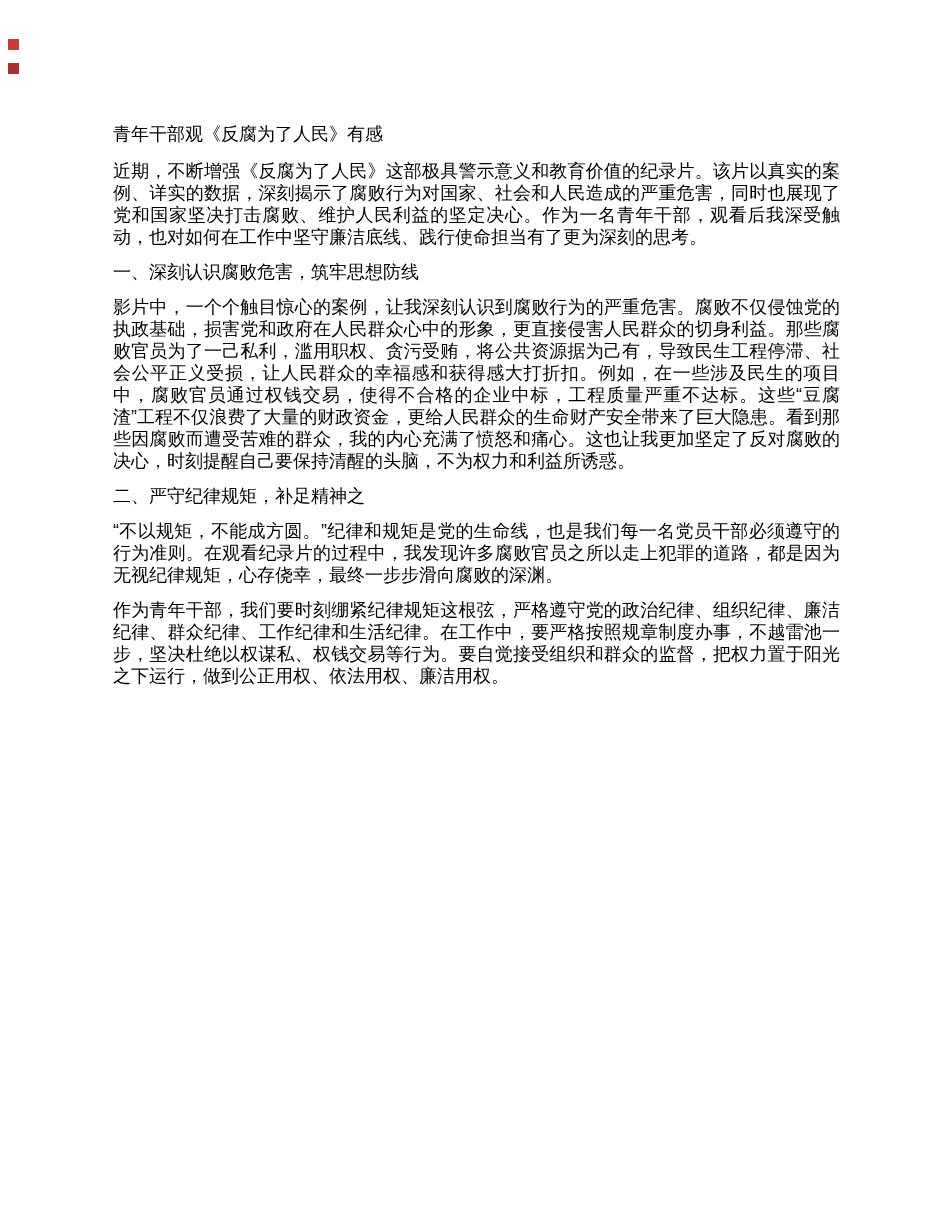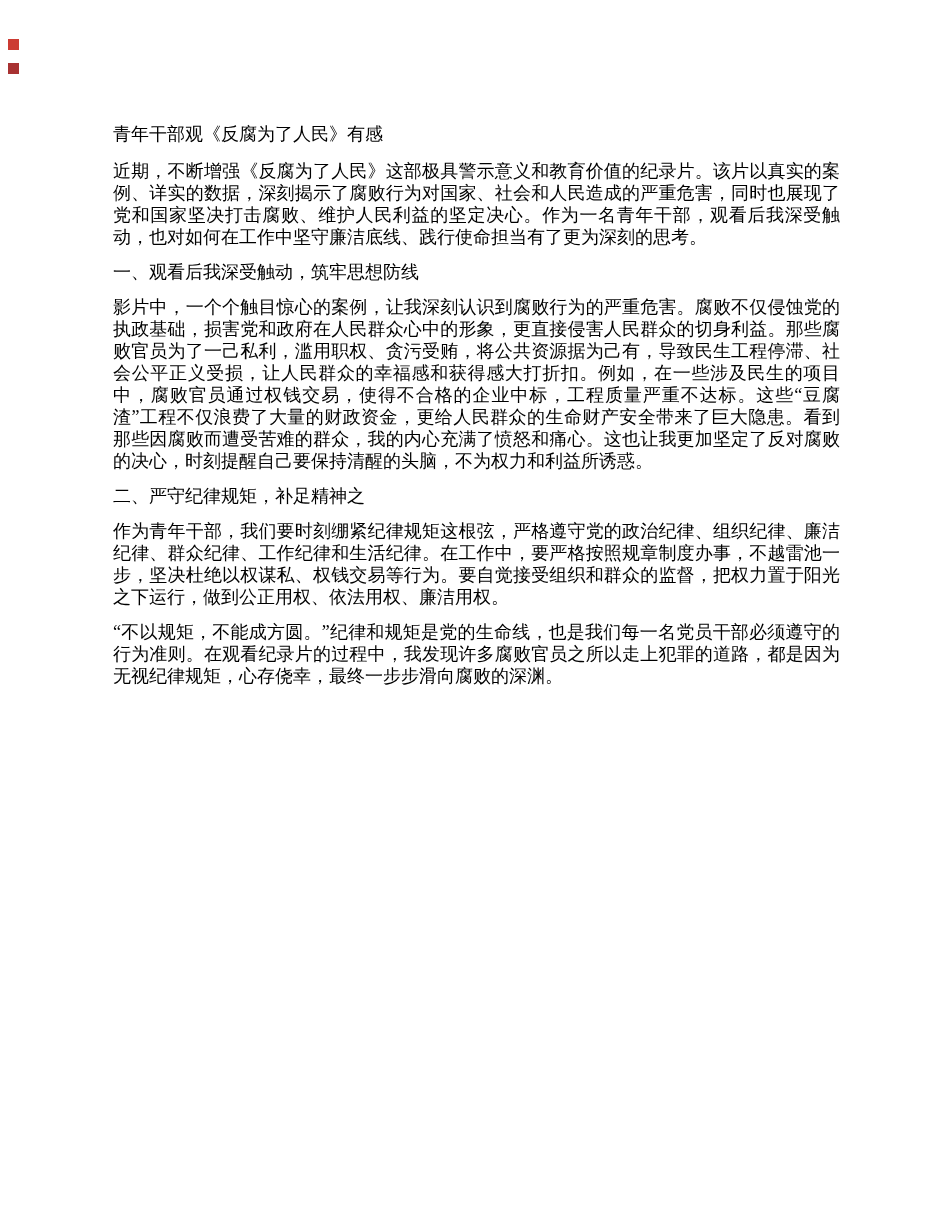--- a/index.html
+++ b/index.html
@@ -6,21 +6,21 @@
     margin: 0;
     padding: 0;
     background: #ffffff;
   }
   .page {
     position: relative;
     width: 950px;
     height: 1230px;
     background: #ffffff;
     overflow: hidden;
-    font-family: Liberation Serif, serif;
+    font-family: Liberation Sans, sans-serif;
     color: #000000;
     border-radius: 11px;
   }
   .marker {
     position: absolute;
     left: 8px;
     width: 11px;
     height: 11px;
   }
   .marker-1 { top: 39px; background: #cc3b33; }
@@ -47,20 +47,20 @@
 <body>
 
 <div class="page">
 
   <span class="marker marker-1"></span>
   <span class="marker marker-2"></span>
 
   <div class="content">
     <p class="doc-title">青年干部观《反腐为了人民》有感</p>
     <p>近期，不断增强《反腐为了人民》这部极具警示意义和教育价值的纪录片。该片以真实的案例、详实的数据，深刻揭示了腐败行为对国家、社会和人民造成的严重危害，同时也展现了党和国家坚决打击腐败、维护人民利益的坚定决心。作为一名青年干部，观看后我深受触动，也对如何在工作中坚守廉洁底线、践行使命担当有了更为深刻的思考。</p>
-    <p>一、观看后我深受触动，筑牢思想防线</p>
+    <p>一、深刻认识腐败危害，筑牢思想防线</p>
     <p>影片中，一个个触目惊心的案例，让我深刻认识到腐败行为的严重危害。腐败不仅侵蚀党的执政基础，损害党和政府在人民群众心中的形象，更直接侵害人民群众的切身利益。那些腐败官员为了一己私利，滥用职权、贪污受贿，将公共资源据为己有，导致民生工程停滞、社会公平正义受损，让人民群众的幸福感和获得感大打折扣。例如，在一些涉及民生的项目中，腐败官员通过权钱交易，使得不合格的企业中标，工程质量严重不达标。这些“豆腐渣”工程不仅浪费了大量的财政资金，更给人民群众的生命财产安全带来了巨大隐患。看到那些因腐败而遭受苦难的群众，我的内心充满了愤怒和痛心。这也让我更加坚定了反对腐败的决心，时刻提醒自己要保持清醒的头脑，不为权力和利益所诱惑。</p>
     <p>二、严守纪律规矩，补足精神之</p>
+    <p>“不以规矩，不能成方圆。”纪律和规矩是党的生命线，也是我们每一名党员干部必须遵守的行为准则。在观看纪录片的过程中，我发现许多腐败官员之所以走上犯罪的道路，都是因为无视纪律规矩，心存侥幸，最终一步步滑向腐败的深渊。</p>
     <p>作为青年干部，我们要时刻绷紧纪律规矩这根弦，严格遵守党的政治纪律、组织纪律、廉洁纪律、群众纪律、工作纪律和生活纪律。在工作中，要严格按照规章制度办事，不越雷池一步，坚决杜绝以权谋私、权钱交易等行为。要自觉接受组织和群众的监督，把权力置于阳光之下运行，做到公正用权、依法用权、廉洁用权。</p>
-    <p>“不以规矩，不能成方圆。”纪律和规矩是党的生命线，也是我们每一名党员干部必须遵守的行为准则。在观看纪录片的过程中，我发现许多腐败官员之所以走上犯罪的道路，都是因为无视纪律规矩，心存侥幸，最终一步步滑向腐败的深渊。</p>
   </div>
 
 </div>
 
 </body></html>

